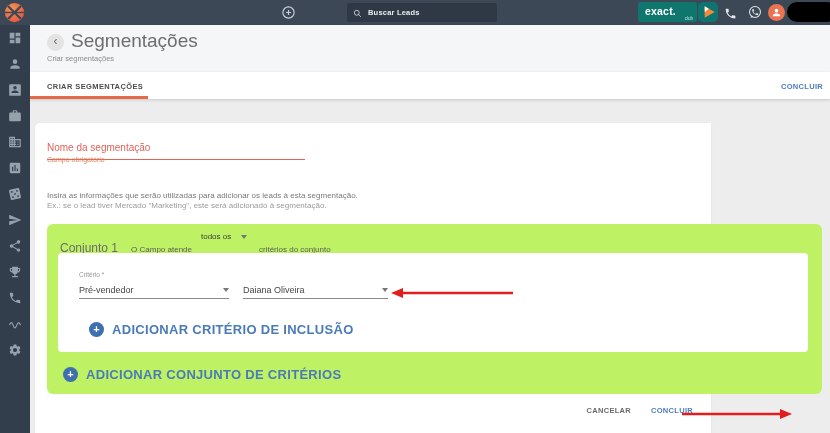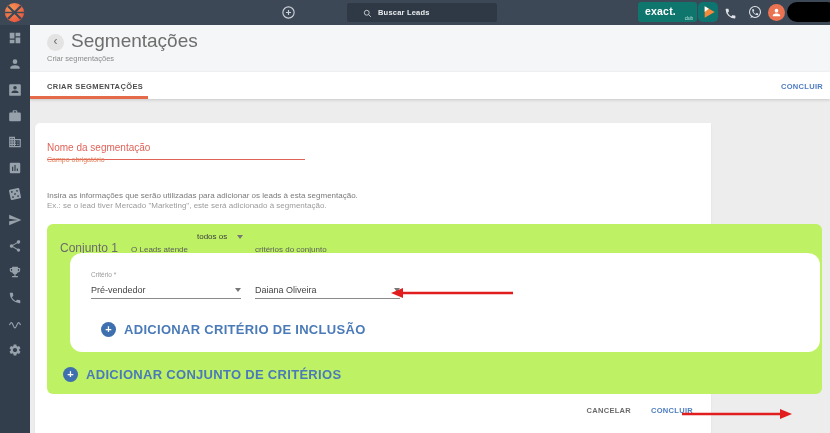--- a/index.html
+++ b/index.html
@@ -9,21 +9,21 @@
     font-family:"Liberation Sans", sans-serif;
     background:#ededee;
     overflow:hidden;
   }
 
   
   .topbar { position:absolute; top:0; left:0; width:830px; height:25px; background:#3d4857; z-index:6; }
   .logo { position:absolute; left:4px; top:2px; width:21px; height:21px; }
   .plus-btn { position:absolute; left:281px; top:5px; width:15px; height:15px; }
   .searchbox { position:absolute; left:347px; top:3px; width:150px; height:19px;
-    background:#2f3945; border-radius:2px; display:flex; align-items:center; padding:0 16px; gap:6px; }
+    background:#2f3945; border-radius:2px; display:flex; align-items:center; padding:0 6px; gap:6px; }
   .searchbox .ph { font-size:7.5px; font-weight:bold; color:#e9ecef; letter-spacing:.2px; }
   .brand { position:absolute; left:638px; top:2px; width:59px; height:20px; background:#0f766e;
     border-radius:3px; color:#fff; }
   .brand .nm { position:absolute; left:7px; top:3px; font-size:10.5px; font-weight:bold; letter-spacing:.2px; }
   .brand .sub { position:absolute; right:4px; bottom:1px; font-size:4.5px; color:#bfe3df; }
   .play-badge { position:absolute; left:698px; top:2px; width:20px; height:20px; border-radius:5px; background:#0e7470; }
   .tb-phone { position:absolute; left:724px; top:6px; width:13px; height:13px; }
   .tb-wa { position:absolute; left:747px; top:4px; width:16px; height:16px; }
   .avatar { position:absolute; left:768px; top:4px; width:17px; height:17px; border-radius:50%;
     background:#ec7352; display:flex; align-items:center; justify-content:center; }
@@ -67,21 +67,21 @@
   .set-name { font-size:12px; color:#6b6b6b; }
   .set-pre  { font-size:8px; color:#5c5c5c; margin-left:13px; margin-bottom:1px; }
   .match-select { margin-left:9px; margin-bottom:0; width:46px; border-bottom:1px solid #8f8f8f;
     display:flex; align-items:center; justify-content:space-between; padding-bottom:13px; cursor:pointer; }
   .match-select .val { font-size:8px; color:#3c3c3c; }
   .set-suf { font-size:8px; color:#5c5c5c; margin-left:12px; margin-bottom:1px; }
 
   .caret { width:0; height:0; border-left:3.5px solid transparent; border-right:3.5px solid transparent; border-top:4px solid #777; }
 
   
-  .criteria-card { position:absolute; left:23px; top:29px; width:750px; height:99px; background:#fff; border-radius:12px; }
+  .criteria-card { position:absolute; left:11px; top:29px; width:750px; height:99px; background:#fff; border-radius:4px; }
   .criterion-label { position:absolute; left:21px; top:18px; font-size:6.5px; color:#9a9a9a; }
   .dd { position:absolute; top:28px; height:18px; border-bottom:1px solid #8a8a8a;
     display:flex; align-items:center; justify-content:space-between; cursor:pointer; }
   .dd .val { font-size:9px; color:#464646; }
   .dd1 { left:21px; width:150px; }
   .dd2 { left:185px; width:145px; }
 
   .add-row { position:absolute; display:flex; align-items:center; gap:8px; cursor:pointer; }
   .add-criterion { left:31px; top:69px; }
   .add-set { left:16px; top:143px; }
@@ -256,21 +256,21 @@
     <span class="lbl">Nome da segmentação</span>
   </div>
   <div class="field-error">Campo obrigatório</div>
 
   <div class="crit-desc">Insira as informações que serão utilizadas para adicionar os leads à esta segmentação.</div>
   <div class="crit-ex">Ex.: se o lead tiver Mercado "Marketing", este será adicionado à segmentação.</div>
 
   <div class="set-card">
     <div class="set-header">
       <span class="set-name">Conjunto 1</span>
-      <span class="set-pre">O Leads atende</span>
+      <span class="set-pre">O Campo atende</span>
       <span class="match-select">
         <span class="val">todos os</span>
         <span class="caret"></span>
       </span>
       <span class="set-suf">critérios do conjunto</span>
     </div>
 
     <div class="criteria-card">
       <div class="criterion-label">Critério *</div>
 

